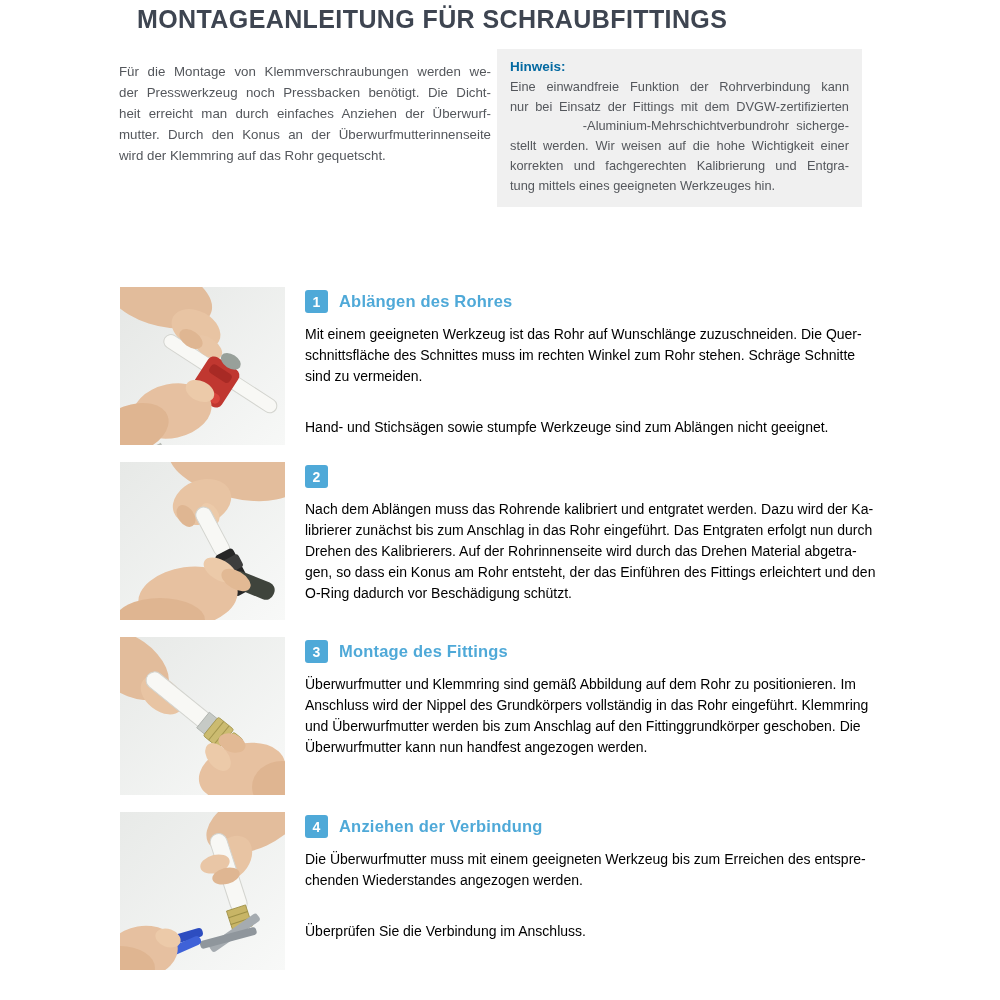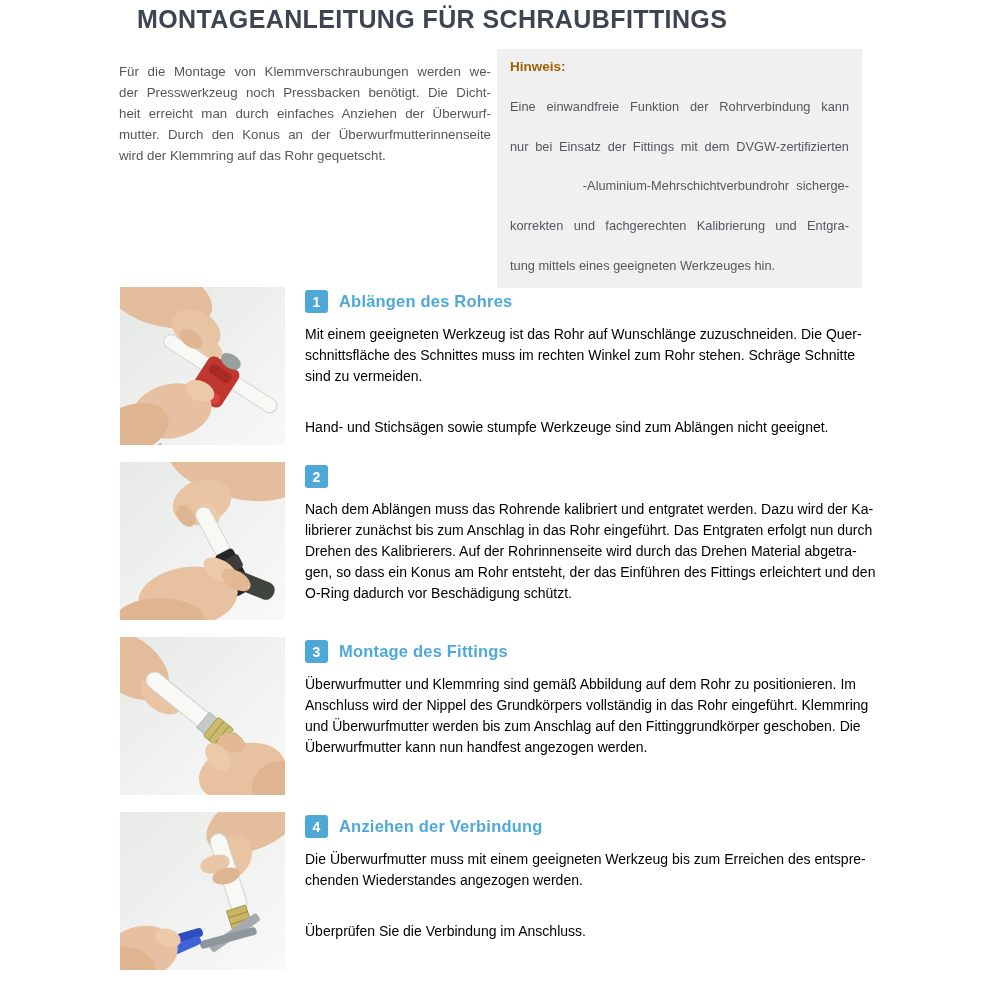--- a/index.html
+++ b/index.html
@@ -38,24 +38,24 @@
     top: 49px;
     width: 365px;
     box-sizing: border-box;
     background: #f0f0f0;
     padding: 8px 13px 12px 13px;
   }
   .note-title {
     font-size: 13.5px;
     font-weight: bold;
     line-height: 20px;
-    color: #a16207;
+    color: #0369a1;
   }
   .note-body { color: #54575c; font-size: 12.8px; line-height: 19.7px; }
-  .note-body div { text-align: justify; text-align-last: justify; margin-top: 20px; }
+  .note-body div { text-align: justify; text-align-last: justify; }
   .note-body div:last-child { text-align-last: left; }
   .step { position: absolute; left: 120px; display: flex; }
   .step-1 { top: 287px; }
   .step-2 { top: 462px; }
   .step-3 { top: 637px; }
   .step-4 { top: 812px; }
   .photo {
     margin: 0;
     width: 165px;
     height: 158px;
@@ -109,20 +109,21 @@
       <div>mutter. Durch den Konus an der Überwurfmutterinnenseite</div>
       <div>wird der Klemmring auf das Rohr gequetscht.</div>
     </div>
 
   <div class="note">
     <div class="note-title">Hinweis:</div>
     <div class="note-body">
         <div>Eine einwandfreie Funktion der Rohrverbindung kann</div>
         <div>nur bei Einsatz der Fittings mit dem DVGW-zertifizierten</div>
         <div>&nbsp;&nbsp;&nbsp;&nbsp;&nbsp;&nbsp;&nbsp;&nbsp;&nbsp;&nbsp;-Aluminium-Mehrschichtverbundrohr sicherge-</div>
+        <div>stellt werden. Wir weisen auf die hohe Wichtigkeit einer</div>
         <div>korrekten und fachgerechten Kalibrierung und Entgra-</div>
         <div>tung mittels eines geeigneten Werkzeuges hin.</div>
       </div>
   </div>
 
   <section class="step step-1">
     <figure class="photo">
       <svg viewBox="0 0 165 158">
         <defs>
           <linearGradient id="bg1" x1="0" y1="0" x2="1" y2="1">

